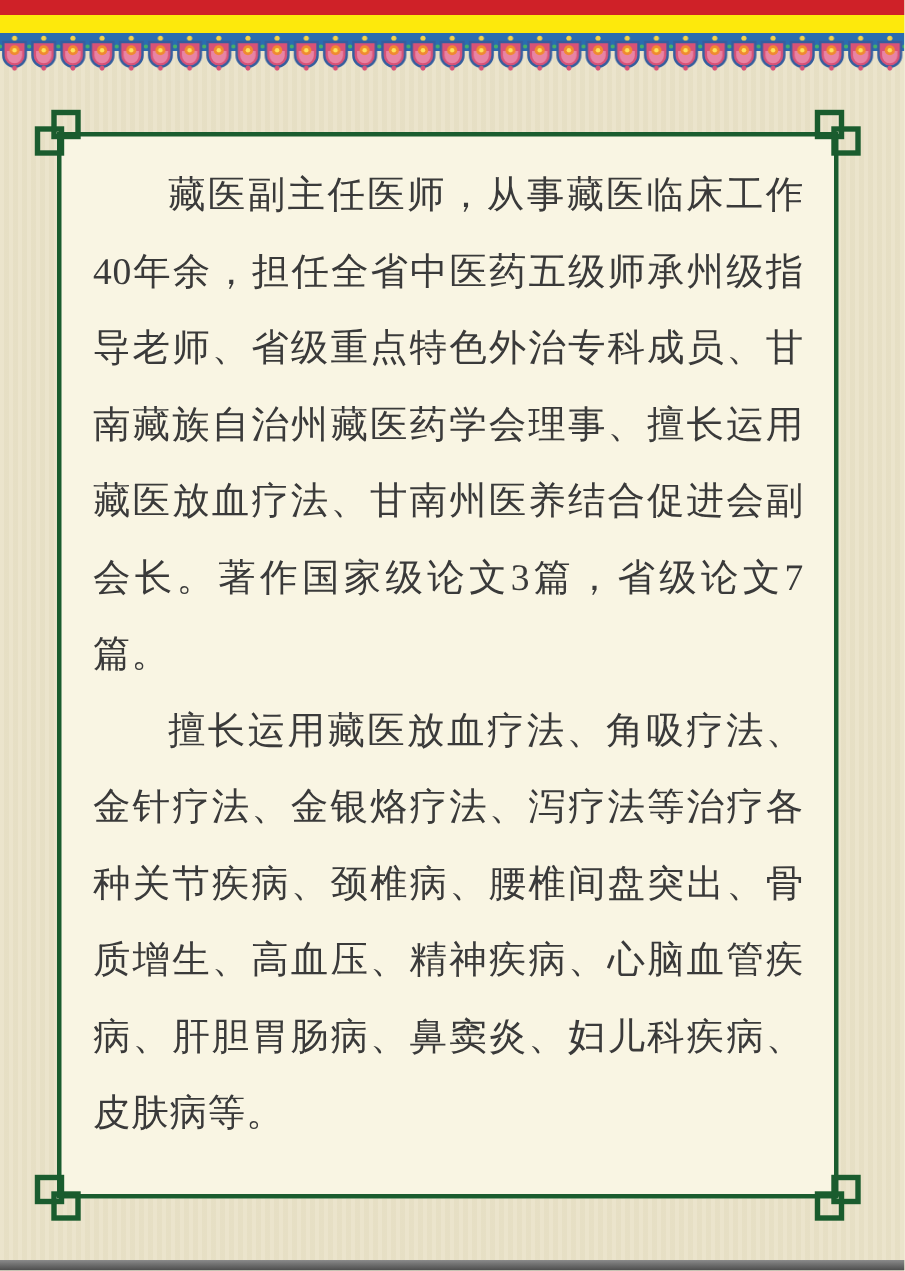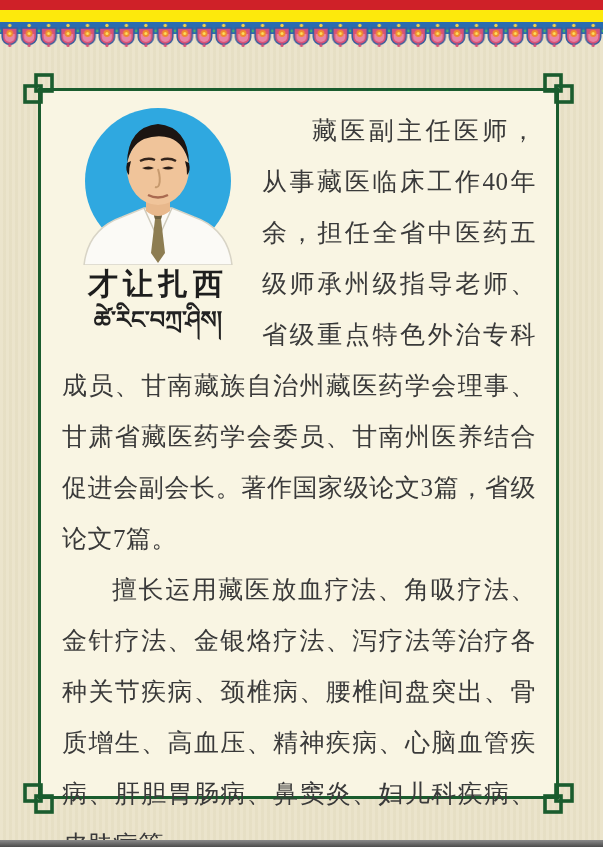--- a/index.html
+++ b/index.html
@@ -103,43 +103,19 @@
   </g>
 </svg>
 <svg class="knot knot-bl" viewBox="0 0 46 46">
   <g fill="none" stroke="#1a5c2e" stroke-width="3.6">
     <rect x="5" y="16" width="16" height="16"></rect>
     <rect x="16" y="5" width="16" height="16"></rect>
   </g>
 </svg>
 
 <div class="content">
-  <div class="profile">
-    <svg class="portrait" width="176" height="158" viewBox="0 0 176 158">
-      <circle cx="88" cy="74" r="73" fill="#2fa8e0"></circle>
-
-      <path d="M14,158 Q18,122 52,110 L74,101 h28 L124,110 Q158,122 162,158 Z" fill="#fbfaf6" stroke="#d8d4c6" stroke-width="1.5"></path>
-      <path d="M74,101 L88,132 L102,101" fill="none" stroke="#cfcabb" stroke-width="1.5"></path>
-
-      <path d="M83,104 h10 l-2,8 l4,34 l-7,10 l-7,-10 l4,-34 z" fill="#8d7d52"></path>
-      <path d="M83,104 h10 l-2,8 h-6 z" fill="#6e6140"></path>
-
-      <path d="M76,88 h24 v16 q-12,10 -24,0 z" fill="#e8b88c"></path>
-
-      <ellipse cx="88" cy="62" rx="31" ry="36" fill="#f0c49a"></ellipse>
-      <path d="M57,56 Q58,20 88,17 Q118,20 119,56 Q114,36 100,31 Q88,27 74,32 Q61,38 57,56 Z" fill="#1c1512"></path>
-      <path d="M57,56 q-2,8 2,12 q0,-8 2,-14 z M119,56 q2,8 -2,12 q0,-8 -2,-14 z" fill="#1c1512"></path>
-
-      <path d="M70,54 q8,-4 15,-1 M91,53 q8,-3 15,1" fill="none" stroke="#33241c" stroke-width="2.4"></path>
-      <path d="M72,61 q7,-3 12,0 q-6,3 -12,0 z M92,61 q7,-3 12,0 q-6,3 -12,0 z" fill="#2a1d16"></path>
-      <path d="M88,62 q3,10 1,16 q-1,3 -4,2" fill="none" stroke="#c79a6e" stroke-width="2"></path>
-      <path d="M78,88 q10,5 20,0" fill="none" stroke="#a96a50" stroke-width="2.4"></path>
-    </svg>
-    <div class="doctor-name">才让扎西</div>
-    <div class="tibetan-name">ཚེ་རིང་བཀྲ་ཤིས།</div>
-  </div>
   <div class="bio">
-    <p>藏医副主任医师，从事藏医临床工作40年余，担任全省中医药五级师承州级指导老师、省级重点特色外治专科成员、甘南藏族自治州藏医药学会理事、甘肃省藏医药学会委员、甘南州医养结合促进会副会长。著作国家级论文3篇，省级论文7篇。</p>
+    <p>藏医副主任医师，从事藏医临床工作40年余，担任全省中医药五级师承州级指导老师、省级重点特色外治专科成员、甘南藏族自治州藏医药学会理事、擅长运用藏医放血疗法、甘南州医养结合促进会副会长。著作国家级论文3篇，省级论文7篇。</p>
     <p>擅长运用藏医放血疗法、角吸疗法、金针疗法、金银烙疗法、泻疗法等治疗各种关节疾病、颈椎病、腰椎间盘突出、骨质增生、高血压、精神疾病、心脑血管疾病、肝胆胃肠病、鼻窦炎、妇儿科疾病、皮肤病等。</p>
   </div>
 </div>
 
 <div class="bottom-shadow"></div>
 
 </body></html>

